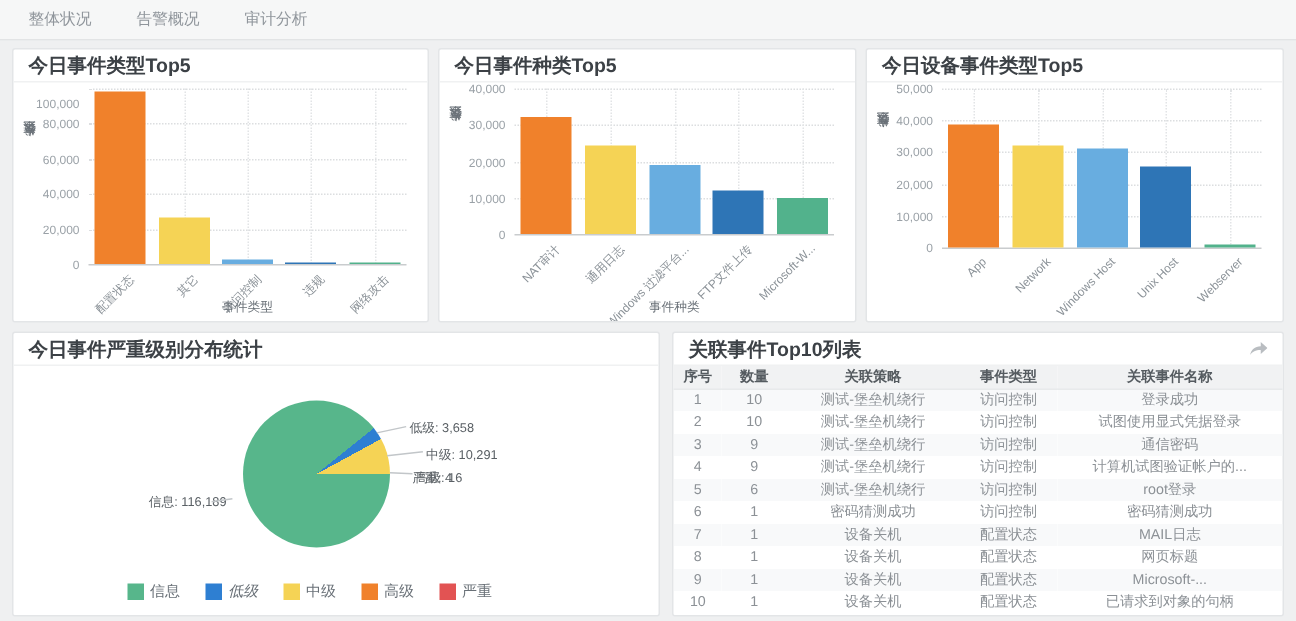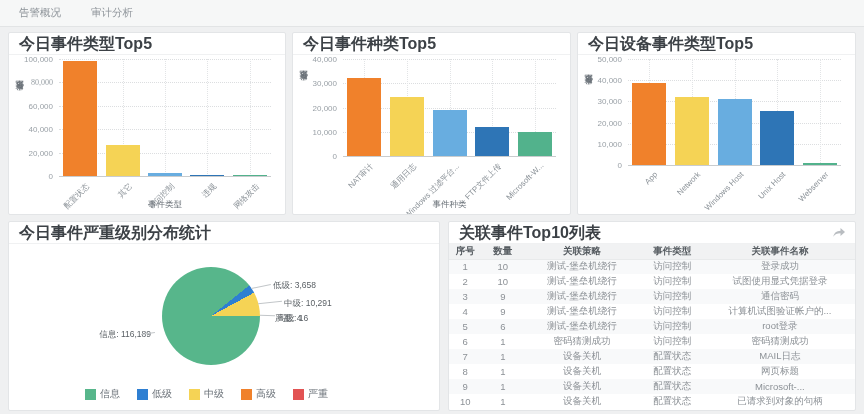--- a/index.html
+++ b/index.html
@@ -14,21 +14,21 @@
   .tab.active { background:#fff; border:1px solid #e2e4e5; border-bottom:1px solid #fff;
                 margin-bottom:-1px; color:#4a5055; }
 
   
   .card { position:absolute; background:#fff; border:1px solid #e3e5e7; border-radius:2px; }
   #card-b0 { left:8px;   top:32px;  width:278px; height:183px; }
   #card-b1 { left:292px; top:32px;  width:279px; height:183px; }
   #card-b2 { left:577px; top:32px;  width:279px; height:183px; }
   #card-pie   { left:8px;   top:221px; width:432px; height:190px; }
   #card-table { left:428px; top:221px; width:408px; height:190px;margin-left:20px; }
-  .card-title { height:22px; line-height:22px; padding:0 10px; font-size:16px; font-weight:bold;
+  .card-title { height:22px; line-height:22px; padding:0 10px; font-size:13px; font-weight:bold;
                 color:#3c4146; border-bottom:1px solid #f0f1f2; display:flex; justify-content:space-between; align-items:center; }
   .chart { position:absolute; left:0; right:0; top:22px; bottom:0; overflow:hidden; }
 
   
   .y-name { position:absolute; left:4px; writing-mode:vertical-rl; transform:rotate(180deg);
             font-size:8.5px; color:#697077; letter-spacing:1px; }
   .x-name { position:absolute; bottom:3px; text-align:center; font-size:8.5px; color:#697077; }
   .ytick { position:absolute; font-size:8px; color:#9aa1a7; text-align:right; }
   .gridline { position:absolute; border-top:1px dotted #dcdee0; height:0; }
   .vgridline { position:absolute; border-left:1px dotted #e2e4e6; width:0; }
@@ -54,39 +54,40 @@
             overflow:hidden; white-space:nowrap; text-overflow:ellipsis; padding:0 2px; }
   .tbl tr.stripe td { background:#f8f9fa; }
   .share-icon { display:inline-flex; cursor:pointer; }
 </style>
 </head>
 <body>
 
 <div class="page">
 
   <div class="tabbar">
+      <div class="tab">整体状况</div>
       <div class="tab">告警概况</div>
       <div class="tab">审计分析</div>
     </div>
 
   <div class="card" id="card-b0">
     <div class="card-title">今日事件类型Top5</div>
     <div class="chart bar-chart">
         <div class="y-name" style="top: 38.5px;">发生数量</div>
         <div class="ytick" style="left: 0px; width: 44px; top: 117px;">0</div>
         <div class="axisline" style="left: 50px; width: 212px; top: 121px;"></div>
         <div class="ytick" style="left: 0px; width: 44px; top: 93.6px;">20,000</div>
         <div class="gridline" style="left: 50px; width: 212px; top: 97.6px;"></div>
         <div class="ytick" style="left: 0px; width: 44px; top: 70.2px;">40,000</div>
         <div class="gridline" style="left: 50px; width: 212px; top: 74.2px;"></div>
         <div class="ytick" style="left: 0px; width: 44px; top: 46.8px;">60,000</div>
         <div class="gridline" style="left: 50px; width: 212px; top: 50.8px;"></div>
-        <div class="ytick" style="left: 0px; width: 44px; top: 23.4px; font-family: Liberation Serif, serif;">80,000</div>
+        <div class="ytick" style="left: 0px; width: 44px; top: 23.4px;">80,000</div>
         <div class="gridline" style="left: 50px; width: 212px; top: 27.4px;"></div>
-        <div class="ytick" style="left: 0px; width: 44px; top: 0px; text-align: right;">100,000</div>
+        <div class="ytick" style="left: 0px; width: 44px; top: 10px; text-align: right;">100,000</div>
         <div class="gridline" style="left: 50px; width: 212px; top: 4px;"></div>
         <div class="vgridline" style="left: 71.2px; top: 4px; height: 117px;"></div>
         <div class="bar" style="left: 54.2px; width: 34px; top: 5.989px; height: 115.011px; background: rgb(240, 129, 43);"></div>
         <div class="xlabel" style="left: 75.2px; top: 126px;">配置状态</div>
         <div class="vgridline" style="left: 113.6px; top: 4px; height: 117px;"></div>
         <div class="bar" style="left: 96.6px; width: 34px; top: 89.644px; height: 31.356px; background: rgb(245, 211, 85);"></div>
         <div class="xlabel" style="left: 117.6px; top: 126px;">其它</div>
         <div class="vgridline" style="left: 156px; top: 4px; height: 117px;"></div>
         <div class="bar" style="left: 139px; width: 34px; top: 117.607px; height: 3.393px; background: rgb(104, 173, 224);"></div>
         <div class="xlabel" style="left: 160px; top: 126px;">访问控制</div>
@@ -180,21 +181,21 @@
         <div class="pie-label" style="left: 268px; top: 69px;">高级: 16</div>
         <div class="leader" style="left: 251px; top: 71px; width: 15px; transform: rotate(2deg);"></div>
         <div class="pie-label" style="left: 266px; top: 69px;">严重: 4</div>
         <div class="legend" style="left: 76px; top: 143px;">
           <div class="legend-item">
             <div class="legend-swatch" style="background: rgb(87, 182, 139);"></div>
             <div class="legend-label" style="display: inline;">信息</div>
           </div>
           <div class="legend-item">
             <div class="legend-swatch" style="background: rgb(46, 127, 210);"></div>
-            <div class="legend-label" style="display: inline;">低级</div>
+            <div class="legend-label" style="display: inline; font-style: italic;">低级</div>
           </div>
           <div class="legend-item">
             <div class="legend-swatch" style="background: rgb(245, 211, 85);"></div>
             <div class="legend-label" style="display: inline;">中级</div>
           </div>
           <div class="legend-item">
             <div class="legend-swatch" style="background: rgb(240, 129, 43);"></div>
             <div class="legend-label" style="display: inline;">高级</div>
           </div>
           <div class="legend-item">

